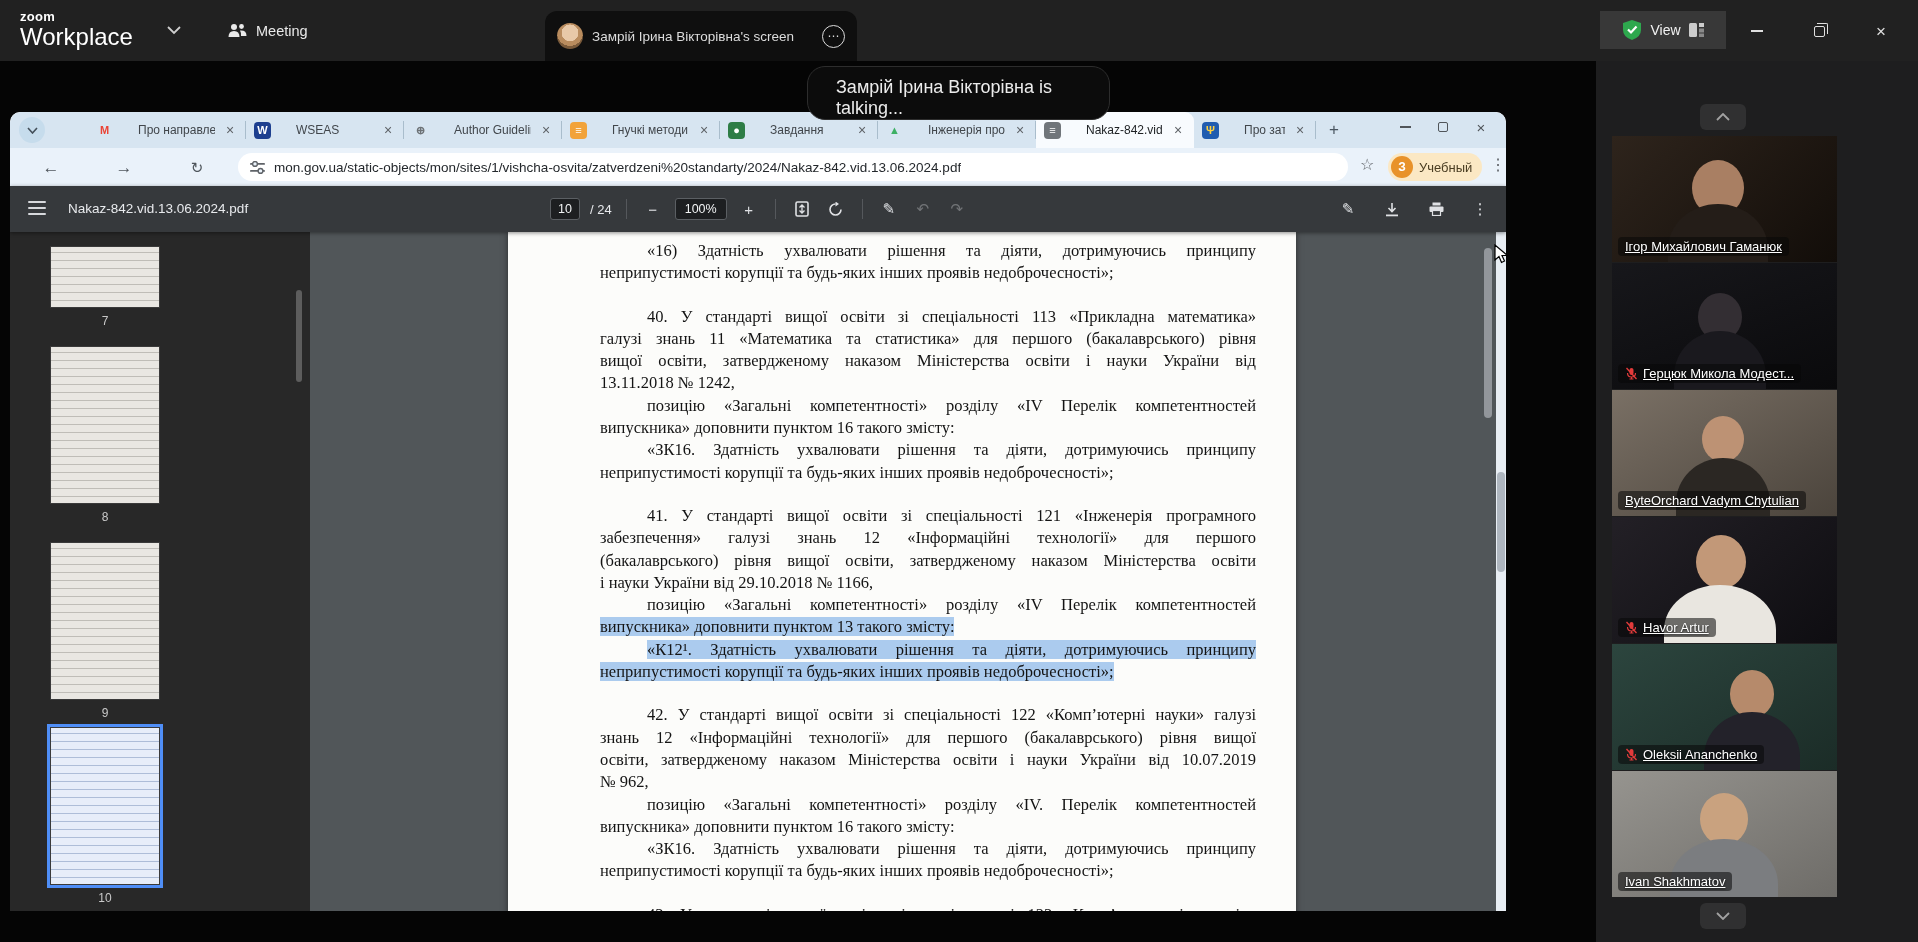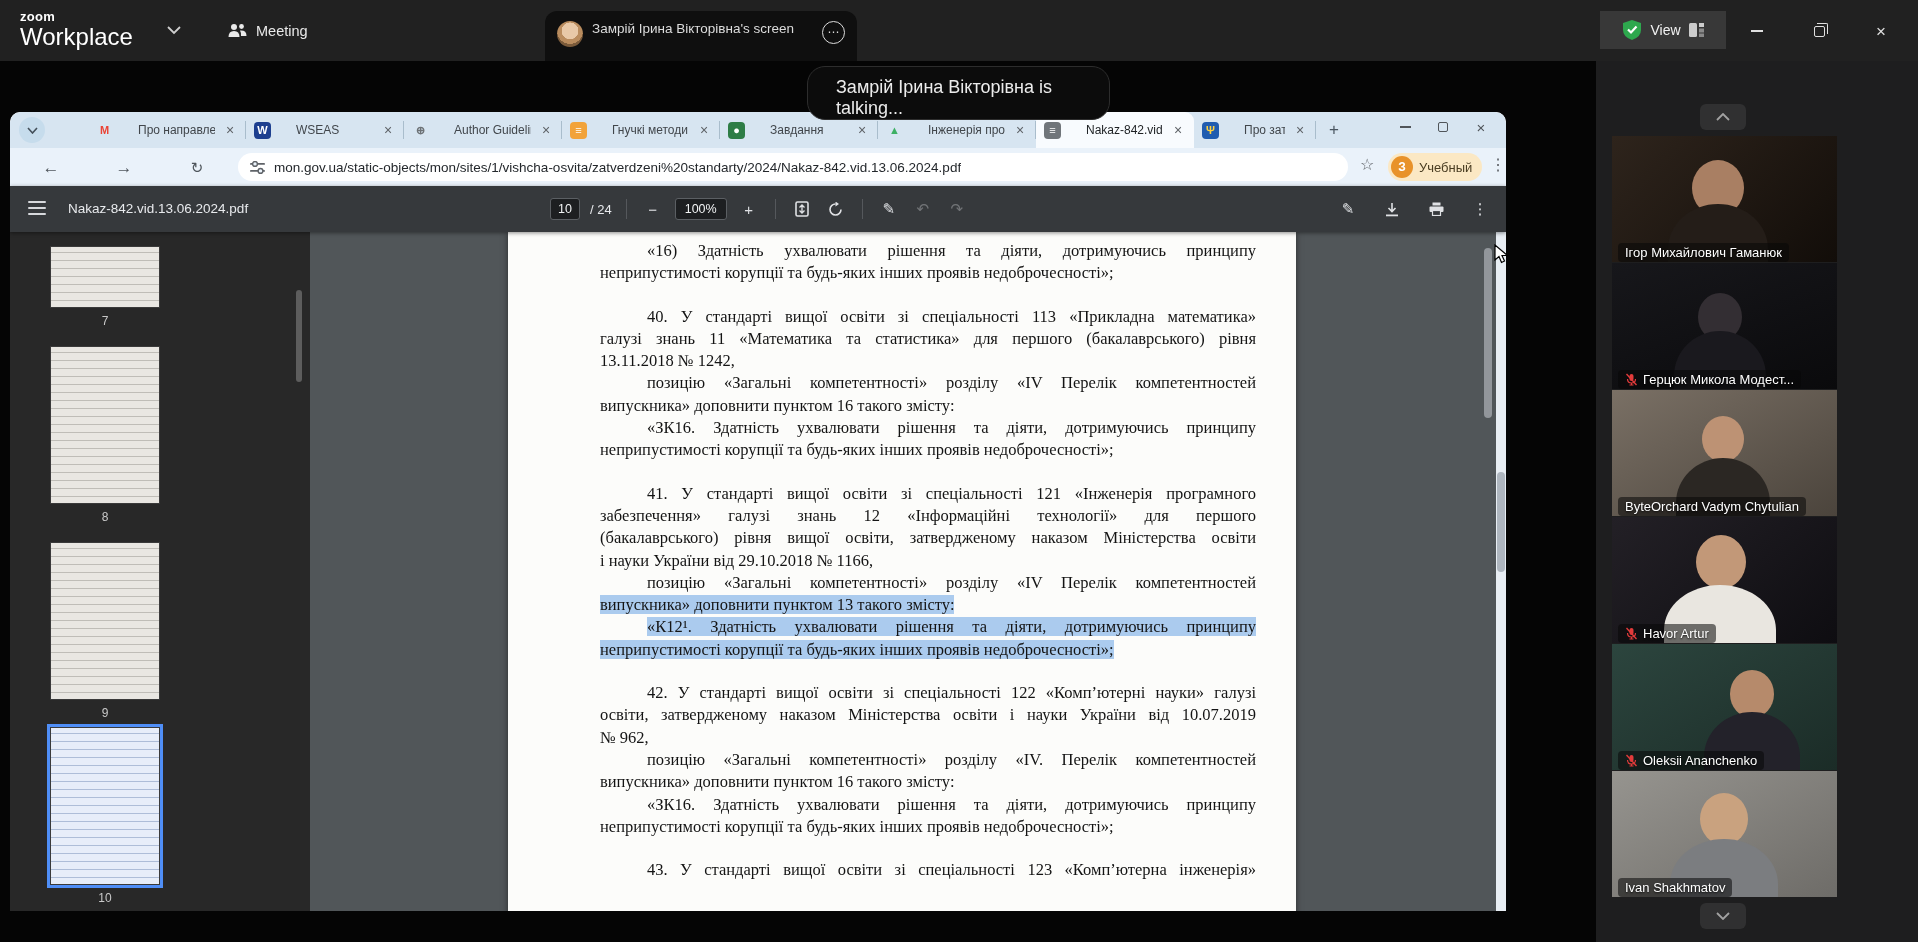--- a/index.html
+++ b/index.html
@@ -6,21 +6,21 @@
   html,body { width:1918px; height:942px; background:#000; font-family:"Liberation Sans",sans-serif; }
   .stage { position:relative; width:1918px; height:942px; overflow:hidden; background:#050505; }
 
   
   .topbar { position:absolute; left:0; top:0; width:1918px; height:61px; background:#212121; z-index:40; }
   .logo { position:absolute; left:20px; top:9px; color:#fff; }
   .logo-zoom { font-size:13px; font-weight:700; letter-spacing:.3px; }
   .logo-wp { font-size:24px; font-weight:500; margin-top:-1px; }
   .ws-chev { position:absolute; left:166px; top:24px; width:16px; height:12px; cursor:pointer; }
   .meet-tab { position:absolute; left:218px; top:0; height:61px; display:flex; align-items:center; gap:9px; color:#e9e9e9; font-size:14.5px; padding:0 10px; cursor:pointer; }
-  .share-tab { position:absolute; left:545px; top:11px; width:312px; height:50px; background:#0f0f0f; border-radius:12px 12px 0 0; display:flex; align-items:flex-start; padding:10px 12px; gap:9px; }
+  .share-tab { position:absolute; left:545px; top:11px; width:312px; height:50px; background:#0f0f0f; border-radius:12px 12px 0 0; display:flex; align-items:center; padding:0 12px; gap:9px; }
   .avatar { width:26px; height:26px; border-radius:50%; flex:none; background:radial-gradient(circle at 50% 38%, #e8c9a8 0 40%, #b98c5e 41% 62%, #7a5a3a 63% 100%); }
   .share-label { flex:1; color:#dcdcdc; font-size:13.5px; white-space:nowrap; overflow:hidden; }
   .more-circle { flex:none; width:23px; height:23px; border:1.5px solid #dcdcdc; border-radius:50%; color:#dcdcdc; font-size:12px; line-height:20px; text-align:center; cursor:pointer; }
   .view-pill { position:absolute; left:1600px; top:11px; width:126px; height:38px; background:#383838; border-radius:0; display:flex; align-items:center; justify-content:center; gap:8px; color:#f2f2f2; font-size:14px; cursor:pointer; }
   .zwin { position:absolute; top:16px; width:30px; height:30px; display:flex; align-items:center; justify-content:center; cursor:pointer; }
   .zmin { left:1742px; } .zmax { left:1804px; } .zclose { left:1866px; }
   .bar-ic { width:12px; height:2px; background:#e0e0e0; }
   .box-ic { width:11px; height:11px; border:1.5px solid #e0e0e0; border-radius:2px; position:relative; }
   .box-ic::before { content:""; position:absolute; left:2px; top:-4px; width:10px; height:10px; border:1.5px solid #e0e0e0; border-left:none; border-bottom:none; border-radius:0 2px 0 0; }
   .x-ic { color:#e0e0e0; font-size:17px; line-height:1; }
@@ -103,21 +103,21 @@
 
   
   .panel { position:absolute; left:1596px; top:61px; width:322px; height:881px; background:#1e1e1f; }
   .scroll-btn { position:absolute; left:104px; width:46px; height:26px; background:#303031; border:none; border-radius:6px; display:flex; align-items:center; justify-content:center; cursor:pointer; }
   .scroll-up { top:43px; } .scroll-down { top:842px; }
   .tiles { position:absolute; left:16px; top:75px; width:225px; display:flex; flex-direction:column; gap:1px; }
   .tile { position:relative; width:225px; height:126px; background:#000; overflow:hidden; cursor:pointer; }
   .tile-bg { position:absolute; inset:0; }
   .p-head { position:absolute; border-radius:50%; filter:blur(.4px); }
   .p-body { position:absolute; bottom:0; height:58px; border-radius:55% 55% 0 0 / 85% 85% 0 0; }
-  .name { position:absolute; left:6px; bottom:0; display:flex; align-items:center; gap:5px; background:rgba(8,8,8,.55); padding:2px 7px; border-radius:4px; color:#fff; font-size:13px; white-space:nowrap; text-shadow:0 1px 2px rgba(0,0,0,.8); max-width:210px; overflow:hidden; }
+  .name { position:absolute; left:6px; bottom:6px; display:flex; align-items:center; gap:5px; background:rgba(8,8,8,.55); padding:2px 7px; border-radius:4px; color:#fff; font-size:13px; white-space:nowrap; text-shadow:0 1px 2px rgba(0,0,0,.8); max-width:210px; overflow:hidden;text-decoration:underline; }
   .mic { display:none; flex:none; }
   .mic.show { display:block; }
 </style>
 </head>
 <body>
 
 <div class="stage">
 
   <header class="topbar">
     <div class="logo">
@@ -343,20 +343,21 @@
               <div class="dline indent"><span class="txt">«16) Здатність ухвалювати рішення та діяти, дотримуючись принципу</span></div>
 
               <div class="dline end"><span class="txt">неприпустимості корупції та будь-яких інших проявів недоброчесності»;</span></div>
 
               <div class="dline gap"><span class="txt"></span></div>
 
               <div class="dline indent"><span class="txt">40. У стандарті вищої освіти зі спеціальності 113 «Прикладна математика»</span></div>
 
               <div class="dline"><span class="txt">галузі знань 11 «Математика та статистика» для першого (бакалаврського) рівня</span></div>
 
+              <div class="dline"><span class="txt">вищої освіти, затвердженому наказом Міністерства освіти і науки України від</span></div>
 
               <div class="dline end"><span class="txt">13.11.2018 № 1242,</span></div>
 
               <div class="dline indent"><span class="txt">позицію «Загальні компетентності» розділу «IV Перелік компетентностей</span></div>
 
               <div class="dline end"><span class="txt">випускника» доповнити пунктом 16 такого змісту:</span></div>
 
               <div class="dline indent"><span class="txt">«ЗК16. Здатність ухвалювати рішення та діяти, дотримуючись принципу</span></div>
 
               <div class="dline end"><span class="txt">неприпустимості корупції та будь-яких інших проявів недоброчесності»;</span></div>
@@ -376,20 +377,21 @@
               <div class="dline hl end"><span class="txt">випускника» доповнити пунктом 13 такого змісту:</span></div>
 
               <div class="dline indent hl"><span class="txt">«К12¹. Здатність ухвалювати рішення та діяти, дотримуючись принципу</span></div>
 
               <div class="dline hl end"><span class="txt">неприпустимості корупції та будь-яких інших проявів недоброчесності»;</span></div>
 
               <div class="dline gap"><span class="txt"></span></div>
 
               <div class="dline indent"><span class="txt">42. У стандарті вищої освіти зі спеціальності 122 «Комп’ютерні науки» галузі</span></div>
 
+              <div class="dline"><span class="txt">знань 12 «Інформаційні технології» для першого (бакалаврського) рівня вищої</span></div>
 
               <div class="dline"><span class="txt">освіти, затвердженому наказом Міністерства освіти і науки України від 10.07.2019</span></div>
 
               <div class="dline end"><span class="txt">№ 962,</span></div>
 
               <div class="dline indent"><span class="txt">позицію «Загальні компетентності» розділу «IV. Перелік компетентностей</span></div>
 
               <div class="dline end"><span class="txt">випускника» доповнити пунктом 16 такого змісту:</span></div>
 
               <div class="dline indent"><span class="txt">«ЗК16. Здатність ухвалювати рішення та діяти, дотримуючись принципу</span></div>

